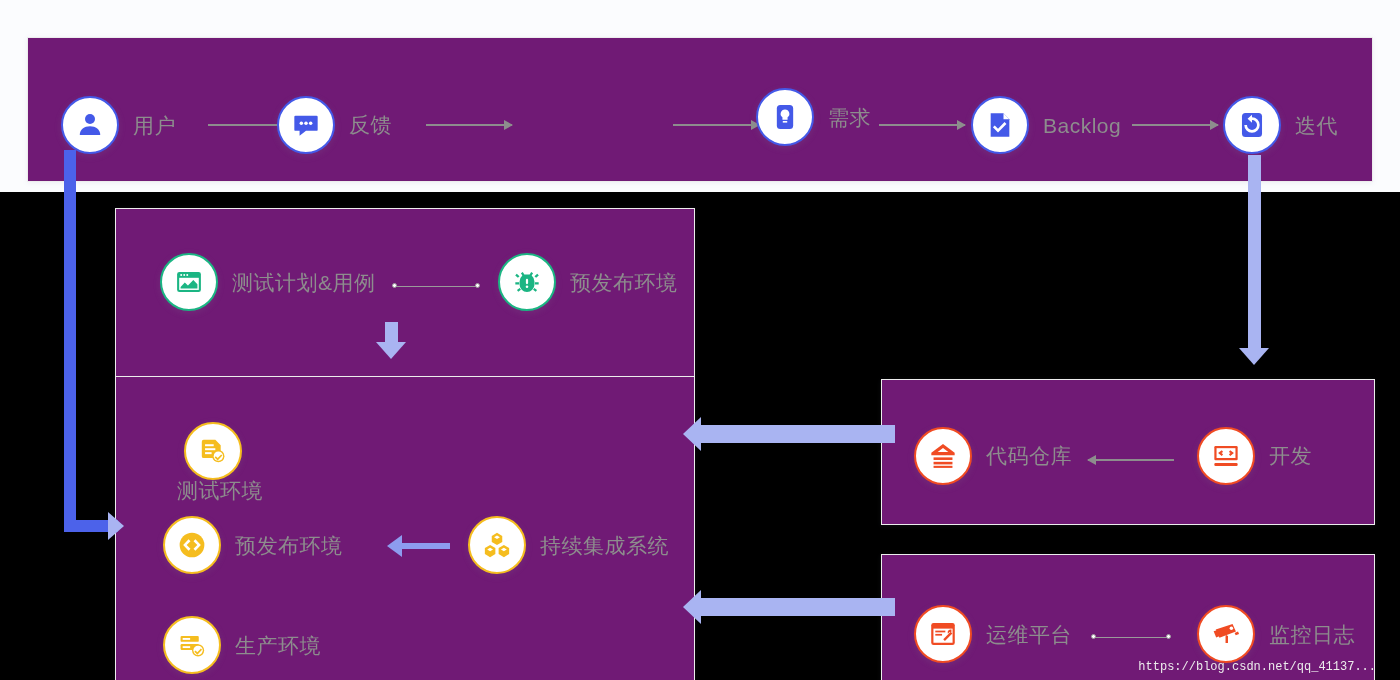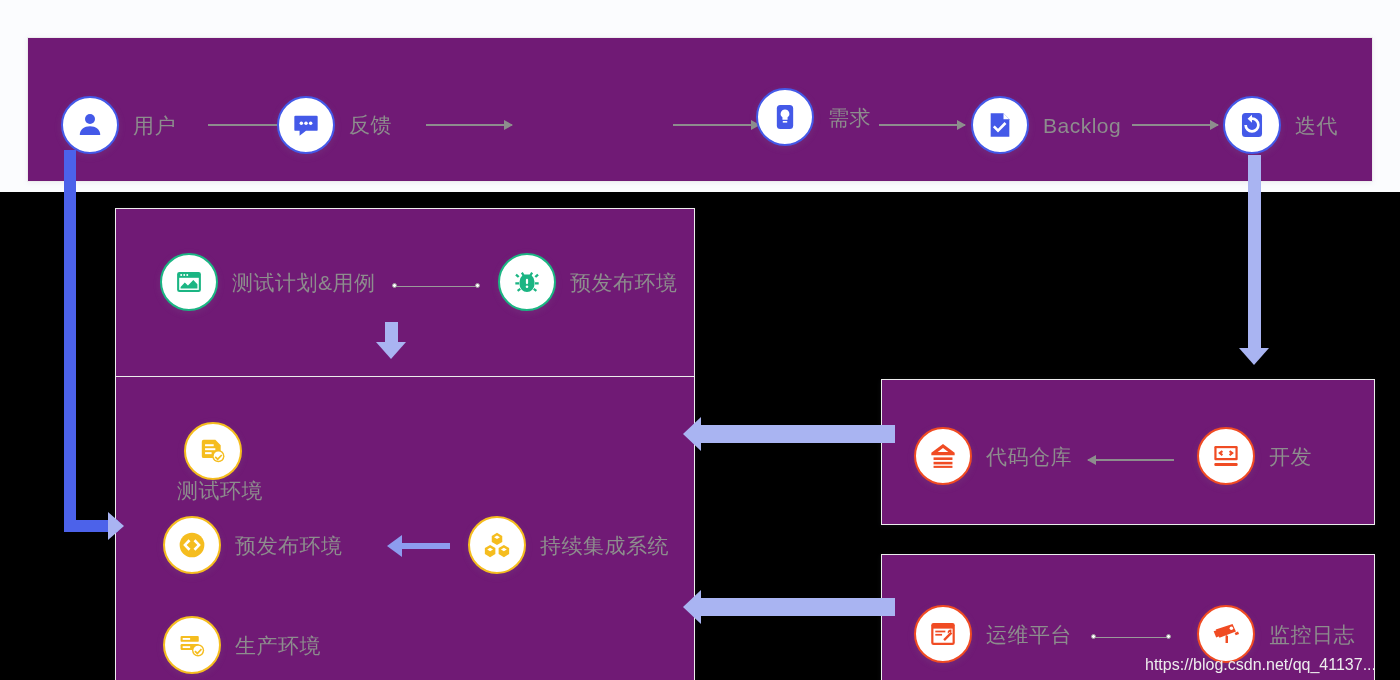--- a/index.html
+++ b/index.html
@@ -24,21 +24,21 @@
     position:absolute;
     background:#701a75;
     border:1px solid #ededed;
     box-shadow:0 1px 5px rgba(120,130,160,.10);
     box-sizing:border-box;
     margin-top:24px;
   }
   #top-flow-panel{left:27px;top:13px;width:1346px;height:145px;}
   #test-card{left:115px;top:184px;width:580px;height:170px;}
   #env-card{left:115px;top:352px;width:580px;height:328px;}
-  #code-card{left:881px;top:355px;width:494px;height:146px;}
+  #code-card{left:881px;top:355px;width:494px;height:146px;font-family:Liberation Serif, serif;}
   #ops-card{left:881px;top:530px;width:494px;height:150px;}
 
   
   .node{position:absolute;display:flex;align-items:center;}
   .ring{
     width:58px;height:58px;border-radius:50%;
     border:2px solid currentColor;
     display:flex;align-items:center;justify-content:center;
     box-sizing:border-box;
     background:#fff;
@@ -112,22 +112,22 @@
   .mid-arrow-line{position:absolute;height:6px;background:#8d9cef;}
   .mid-arrow-head{
     position:absolute;width:0;height:0;
     border-top:11px solid transparent;
     border-bottom:11px solid transparent;
     border-right:15px solid #8d9cef;
   }
 
   .watermark{
     position:absolute;right:24px;bottom:6px;
-    color:#ededed;font-size:16px;
-    font-family:Liberation Sans, sans-serif;
+    color:#ededed;font-size:12px;
+    font-family:Liberation Mono, monospace;
     white-space:nowrap;
   }
 </style>
 </head>
 <body>
 
 <div id="stage">
 
   <div class="top-backdrop"></div>
 

